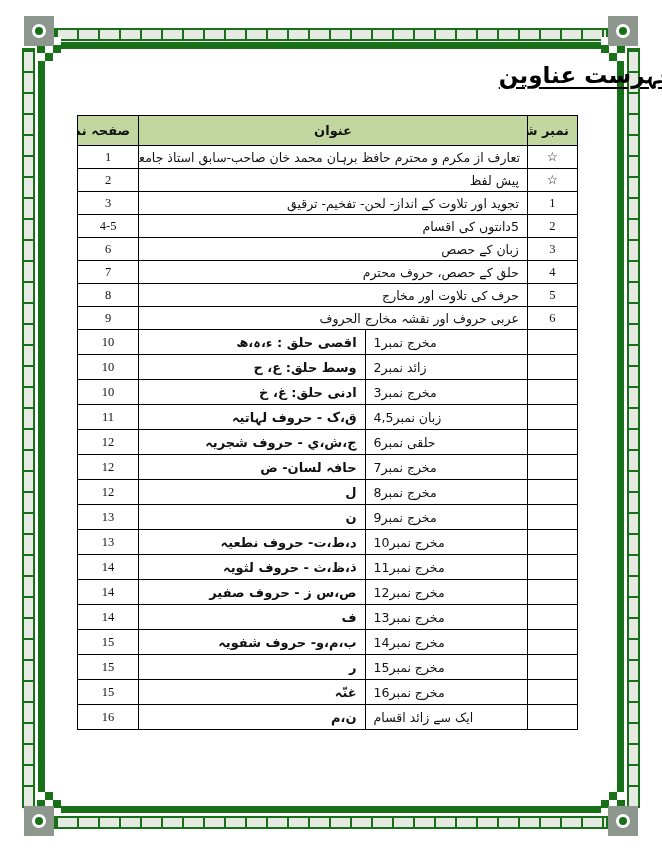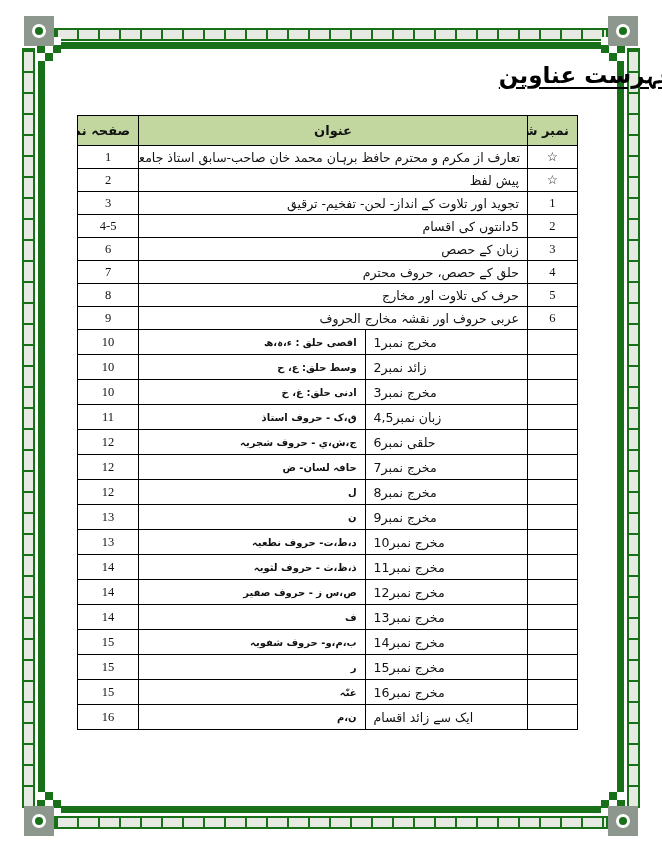--- a/index.html
+++ b/index.html
@@ -72,21 +72,21 @@
     background:var(--hdr);
     font-weight:bold;text-align:center;
     height:30px;font-size:13px;
   }
   tr.s1{height:23px;}
   tr.s2{height:25px;}
   .c-serial{text-align:center;font-family:"Liberation Serif",serif;font-size:12.5px;}
   .c-page  {text-align:center;font-family:"Liberation Serif",serif;font-size:12.5px;direction:ltr;}
   .c-title {text-align:right;}
   .c-label {text-align:left;padding-left:4px;}
-  .c-desc  {text-align:right;font-weight:bold;font-size:10px;}
+  .c-desc  {text-align:right;font-weight:bold;font-size:13px;}
 </style>
 </head>
 <body>
 
 <div class="ladder h ladder-top"></div>
 <div class="bar h bar-top"></div>
 <div class="ladder h ladder-bottom"></div>
 <div class="bar h bar-bottom"></div>
 <div class="ladder v ladder-left"></div>
 <div class="bar v bar-left"></div>
@@ -182,21 +182,21 @@
       </tr>
       <tr class="s2">
         <td class="c-serial"></td>
         <td class="c-label">مخرج نمبر3</td>
         <td class="c-desc">ادنی حلق: غ، خ</td>
         <td class="c-page">10</td>
       </tr>
       <tr class="s2">
         <td class="c-serial"></td>
         <td class="c-label">زبان نمبر4,5</td>
-        <td class="c-desc">ق،ک - حروف استاذ</td>
+        <td class="c-desc">ق،ک - حروف لہاتیہ</td>
         <td class="c-page">11</td>
       </tr>
       <tr class="s2">
         <td class="c-serial"></td>
         <td class="c-label">حلقی نمبر6</td>
         <td class="c-desc">ج،ش،ي - حروف شجریہ</td>
         <td class="c-page">12</td>
       </tr>
       <tr class="s2">
         <td class="c-serial"></td>

